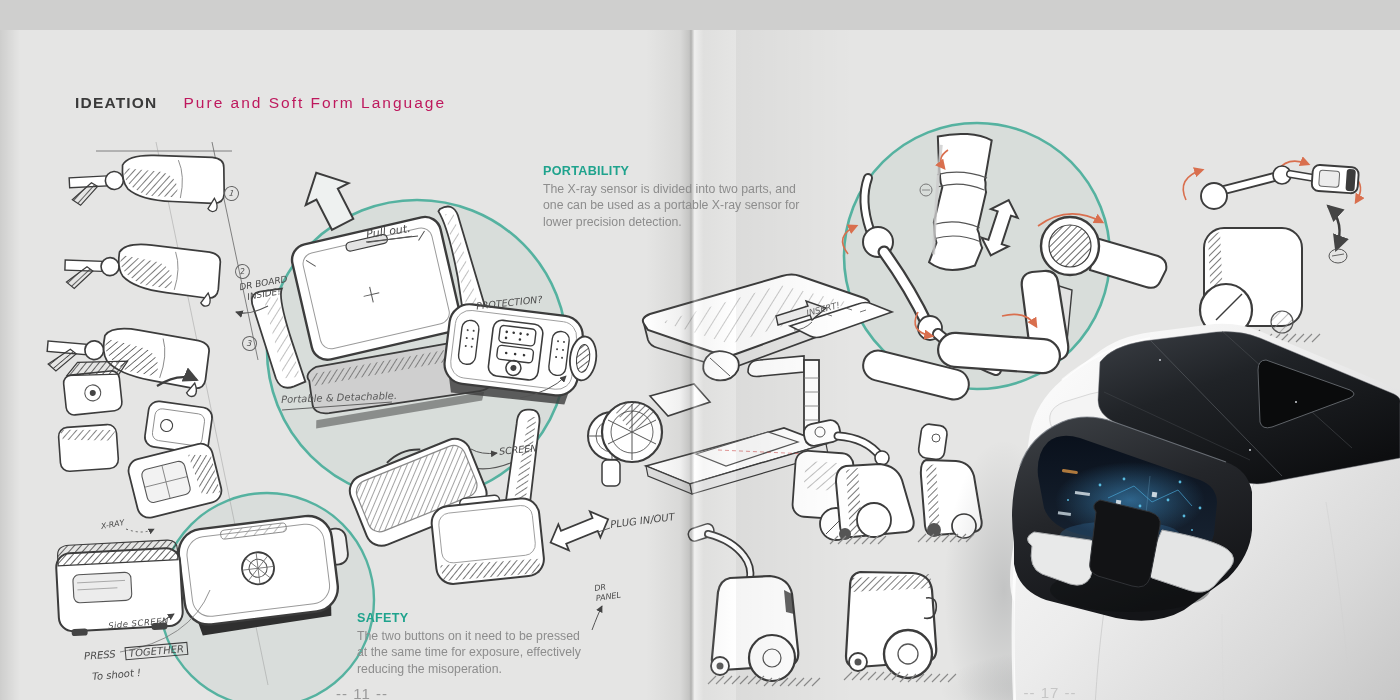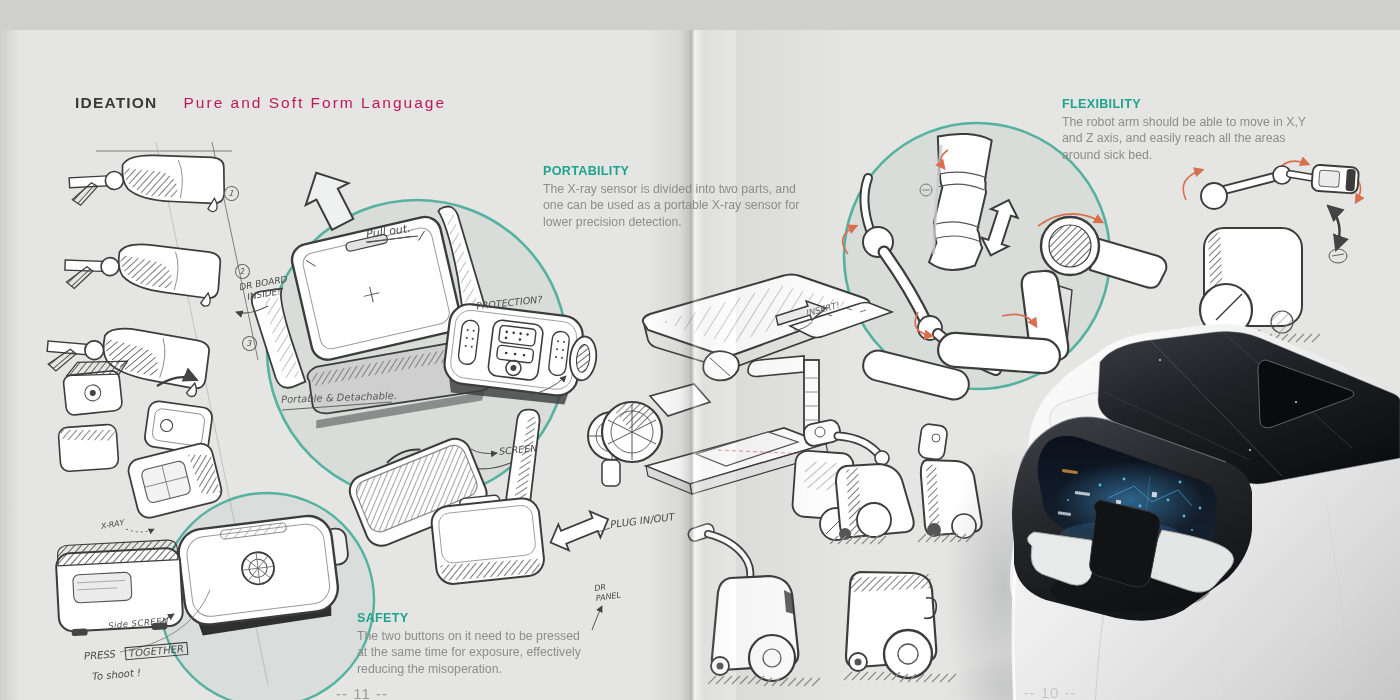--- a/index.html
+++ b/index.html
@@ -482,24 +482,20 @@
 </div>
 
 <div class="callout" style="left:357px;top:581px;width:234px;">
   <div class="ct">SAFETY</div>
   <div class="cb">The two buttons on it need to be pressed at the same time for exposure, effectively reducing the misoperation.</div>
 </div>
 <div class="callout" style="left:543px;top:134px;width:272px;">
   <div class="ct">PORTABILITY</div>
   <div class="cb">The X-ray sensor is divided into two parts, and one can be used as a portable X-ray sensor for lower precision detection.</div>
 </div>
-<div class="callout" style="left:1062px;top:67px;width:250px;">
-  <div class="ct">FLEXIBILITY</div>
-  <div class="cb">The robot arm should be able to move in X,Y and Z axis, and easily reach all the areas around sick bed.</div>
-</div>
 
 <div class="ann" style="left:366px;top:195px;font-size:11px;transform:rotate(-8deg);">
   <span class="ul">Pull out.</span>
 </div>
 <div class="ann" style="left:240px;top:246px;font-size:9px;transform:rotate(-10deg);line-height:1.25;white-space:normal;width:70px;">
   <span>DR BOARD</span><br>
   <span style="margin-left:6px;">INSIDE!</span>
 </div>
 <div class="ann" style="left:281px;top:362px;font-size:10px;transform:rotate(-2deg);color:#5a5a5a;">
   <span>Portable &amp; Detachable.</span>
@@ -541,16 +537,16 @@
   <span>2</span>
 </div>
 <div class="circnum" style="left:242px;top:306px;transform:rotate(4deg);">
   <span>3</span>
 </div>
 
 <div class="pgnum" style="left:322px;top:655px;color:#9a9a9a;">
   <span>-- 11 --</span>
 </div>
 <div class="pgnum" style="left:1010px;top:654px;color:#c6c6c6;">
-  <span>-- 10 --</span>
+  <span>-- 17 --</span>
 </div>
 
 </div>
 
 </body></html>

